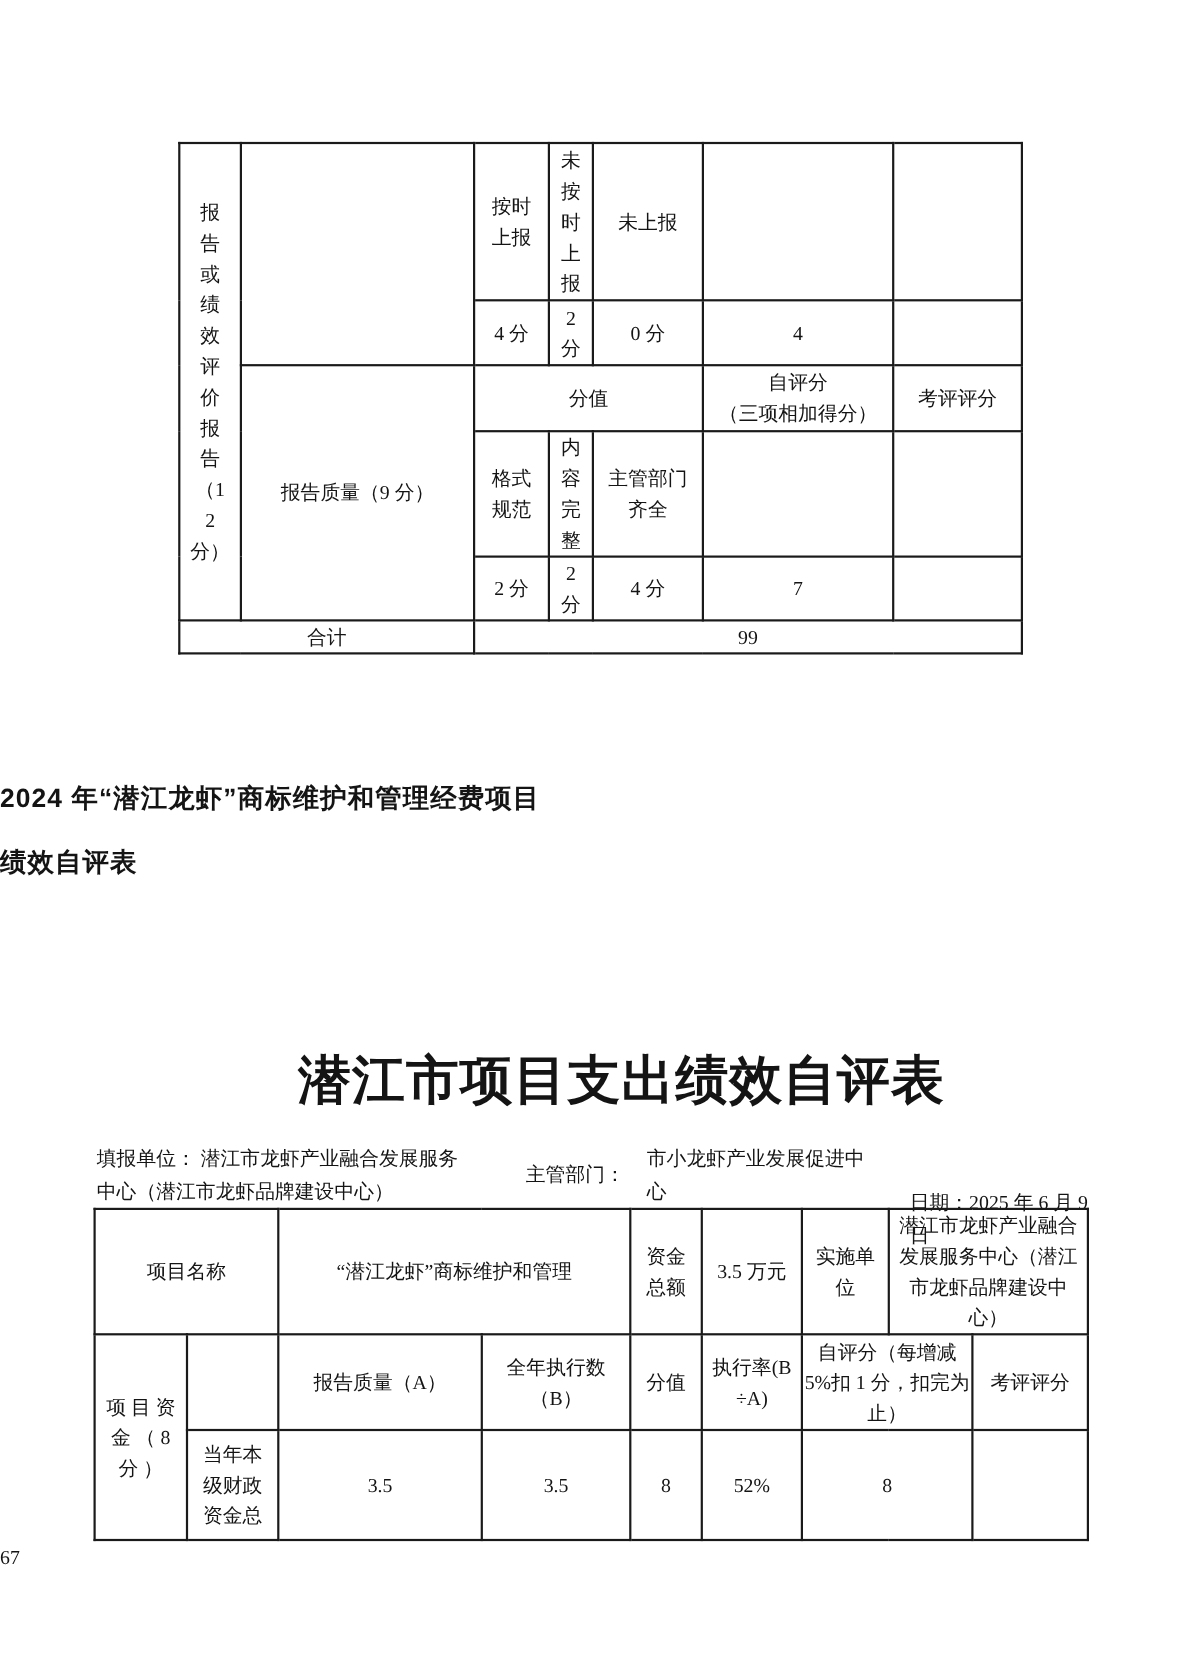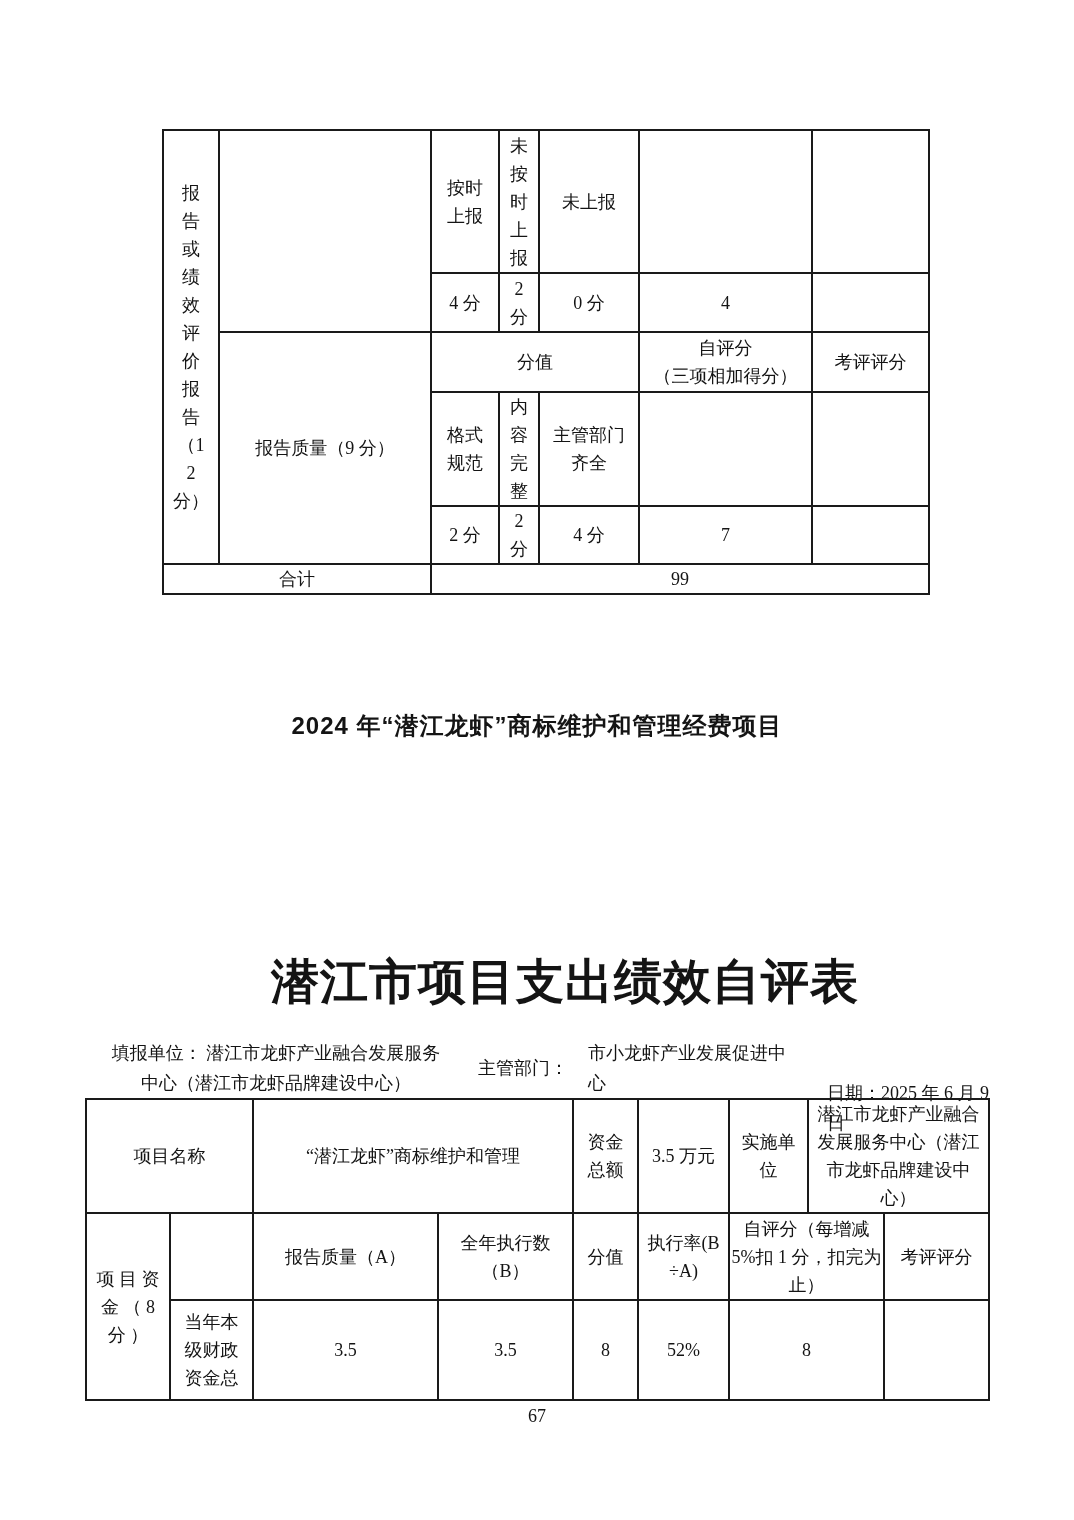--- a/index.html
+++ b/index.html
@@ -7,27 +7,27 @@
         font-family:"Liberation Serif","DejaVu Serif",serif;color:#141414;overflow:hidden;}
   table.t{border-collapse:collapse;table-layout:fixed;position:absolute;}
   table.t td{border:2px solid #1a1a1a;text-align:center;vertical-align:middle;padding:0;
              font-size:18px;line-height:28px;overflow:hidden;}
   .ml{white-space:pre-line;}
   .nt{border-top:none;}
   .vhead{white-space:pre-line;line-height:37px;}
   .top-table{left:162px;top:129px;width:766px;}
   .main-table{left:85px;top:1098px;width:903px;}
   .main-table td{line-height:26px;}
-  .title1{position:absolute;left:0;width:100%;text-align:center;
+  .title1{position:absolute;left:0;width:100%;text-align:left;
           font-family:"Liberation Sans","DejaVu Sans",sans-serif;font-weight:700;
           font-size:24px;letter-spacing:1px;}
   .title2{position:absolute;left:0;width:100%;text-align:center;font-weight:700;
           font-size:48px;letter-spacing:1px;padding-left:28px;}
   .form-el{position:absolute;font-size:18px;line-height:30px;}
-  .pagenum{position:absolute;left:0;width:100%;top:1406px;text-align:center;font-size:18px;}
+  .pagenum{position:absolute;left:0;width:100%;top:1406px;font-size:18px;}
 </style>
 </head>
 <body>
 
 <div class="page">
 
   <table class="t top-table">
     <colgroup>
       <col style="width:56px">
         <col style="width:212px">
@@ -99,24 +99,25 @@
       <td></td>
     </tr>
     <tr style="height:20px">
       <td colspan="2">合计</td>
       <td colspan="5">99</td>
     </tr>
   </tbody>
     </table>
 
   <div class="title1" style="top:710px">2024 年“潜江龙虾”商标维护和管理经费项目</div>
+  <div class="title1" style="top:768px">绩效自评表</div>
 
   <div class="title2" style="top:950px">潜江市项目支出绩效自评表</div>
 
-  <div class="form-el" style="left:100px;top:1038px;width:352px;text-align:center">
+  <div class="form-el" style="left:88px;top:1038px;width:352px;">
     <span>填报单位：</span><span class="ml"> 潜江市龙虾产业融合发展服务
 中心（潜江市龙虾品牌建设中心）</span>
   </div>
   <div class="form-el" style="left:478px;top:1053px">主管部门：</div>
   <div class="form-el ml" style="left:588px;top:1038px;width:210px">市小龙虾产业发展促进中
 心</div>
   <div class="form-el ml" style="left:827px;top:1078px;width:175px">日期：2025 年 6 月 9
 日</div>
 
   <table class="t main-table">

